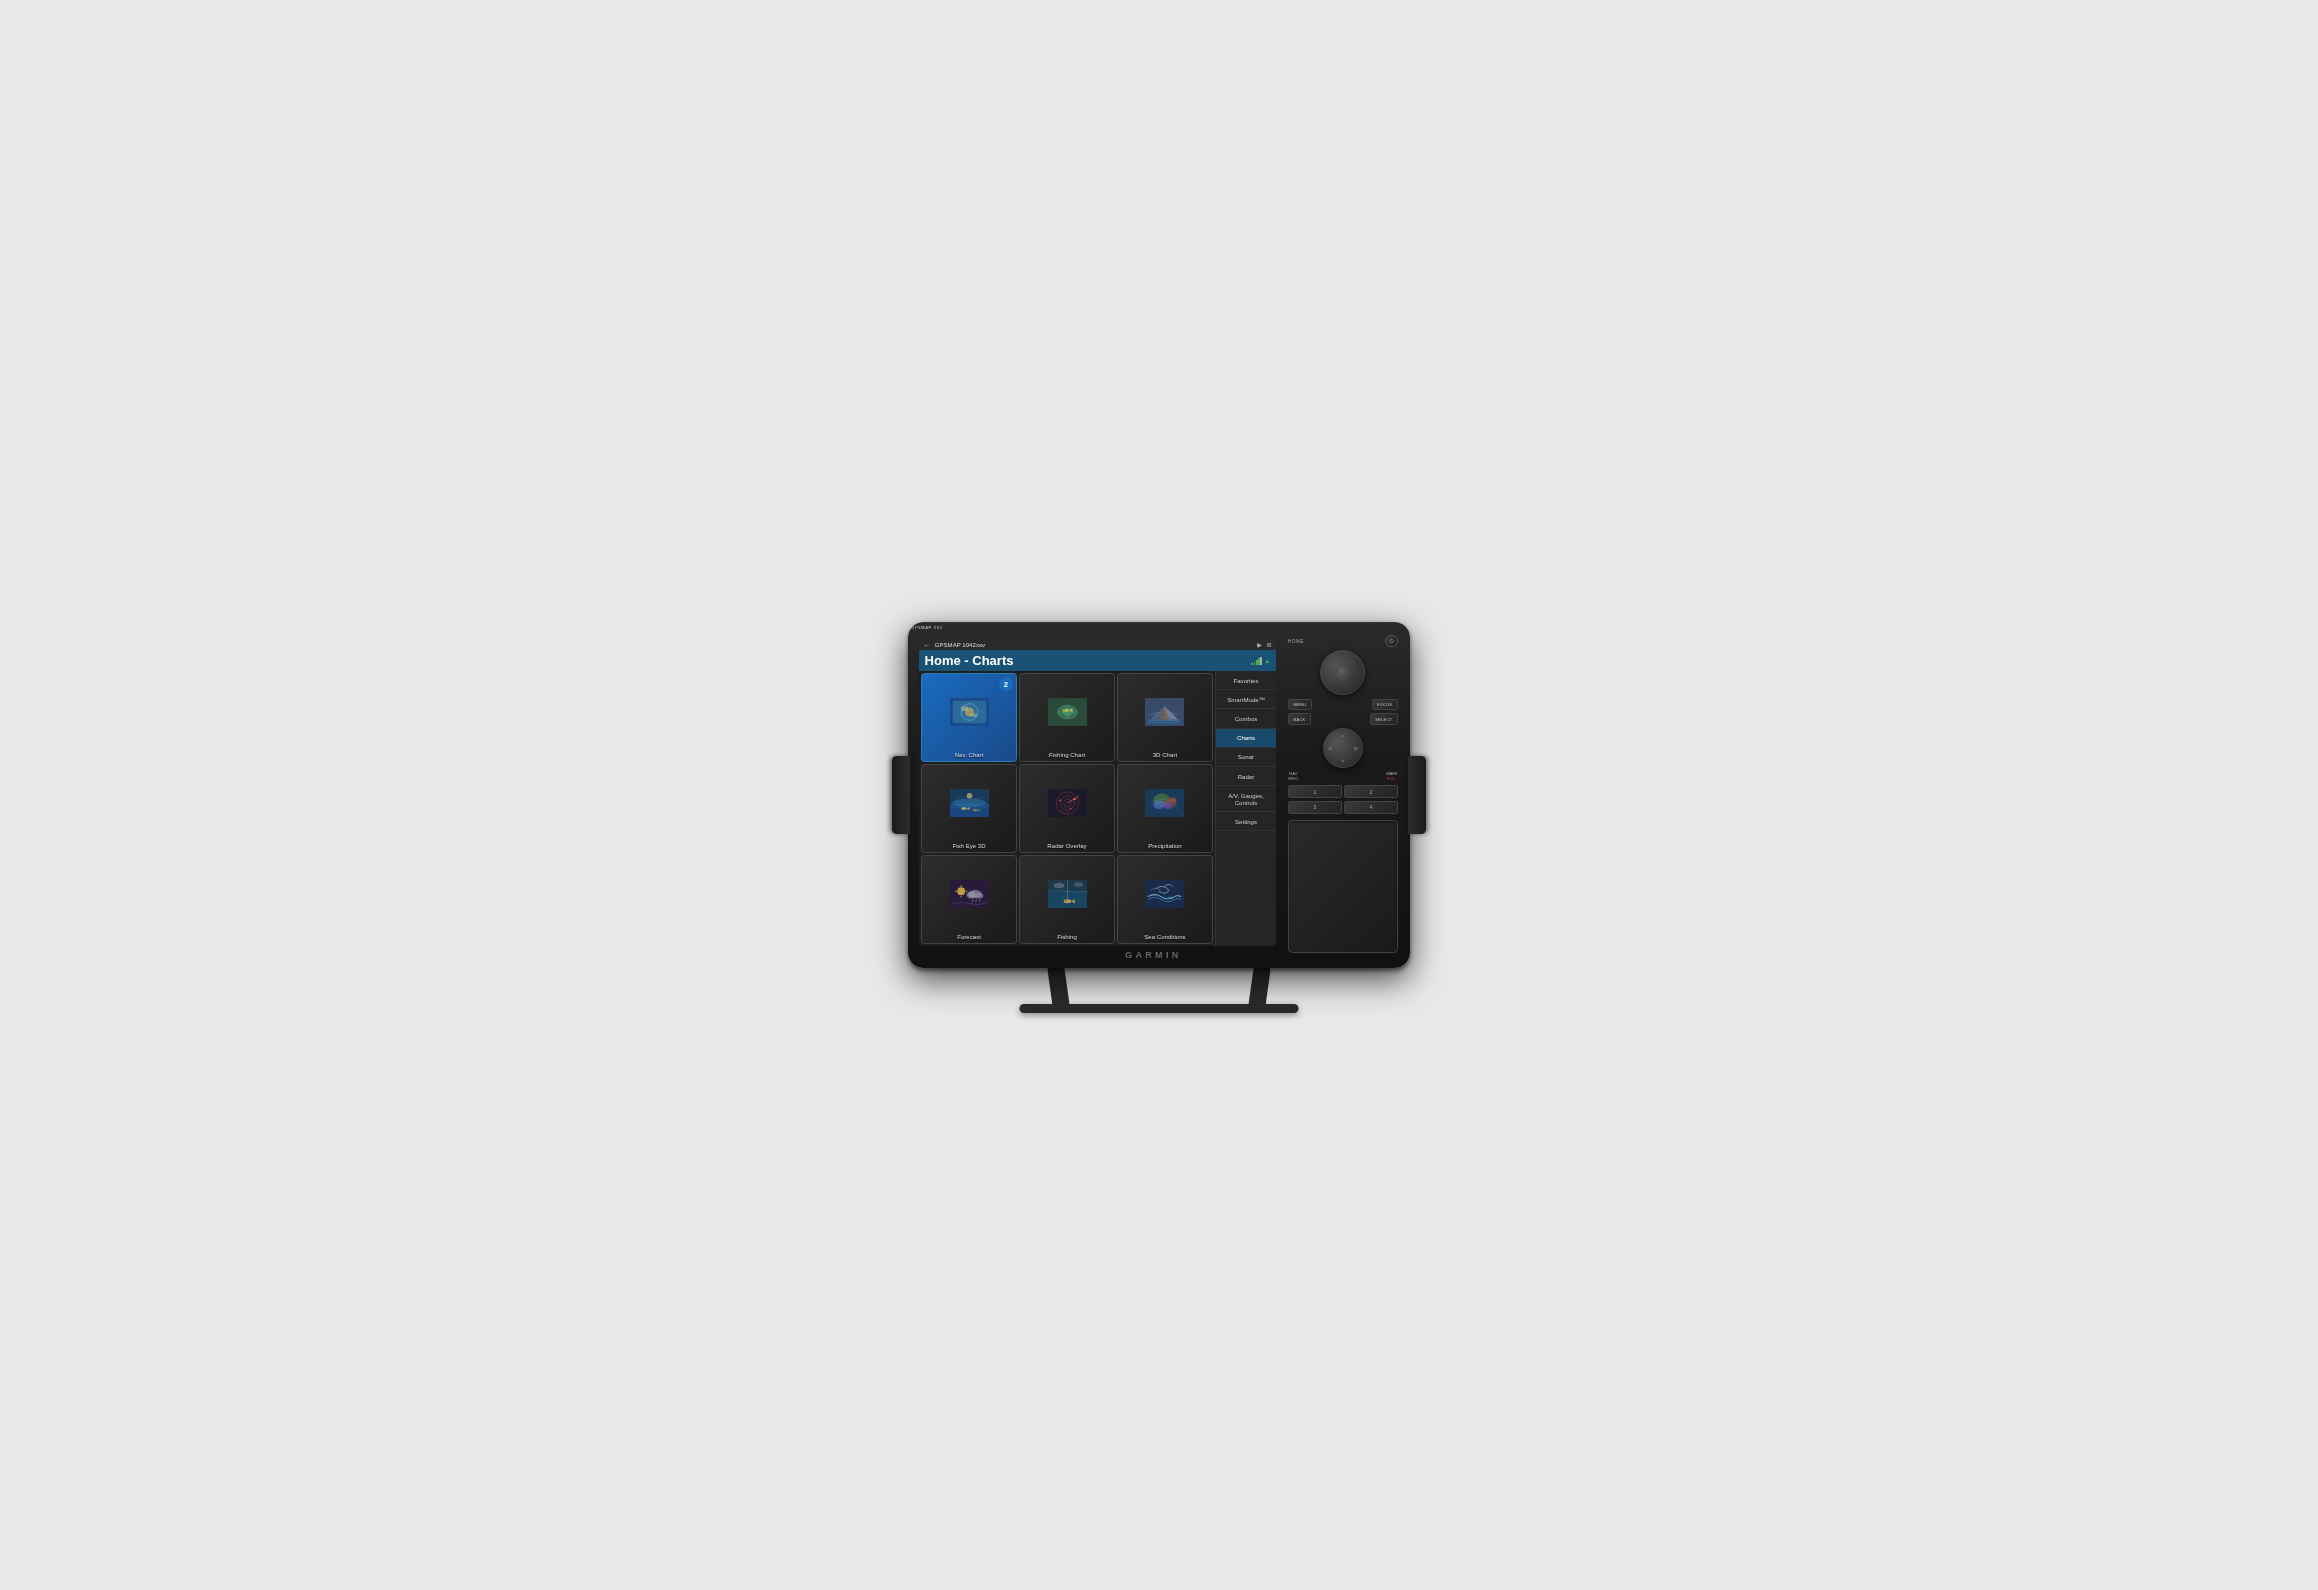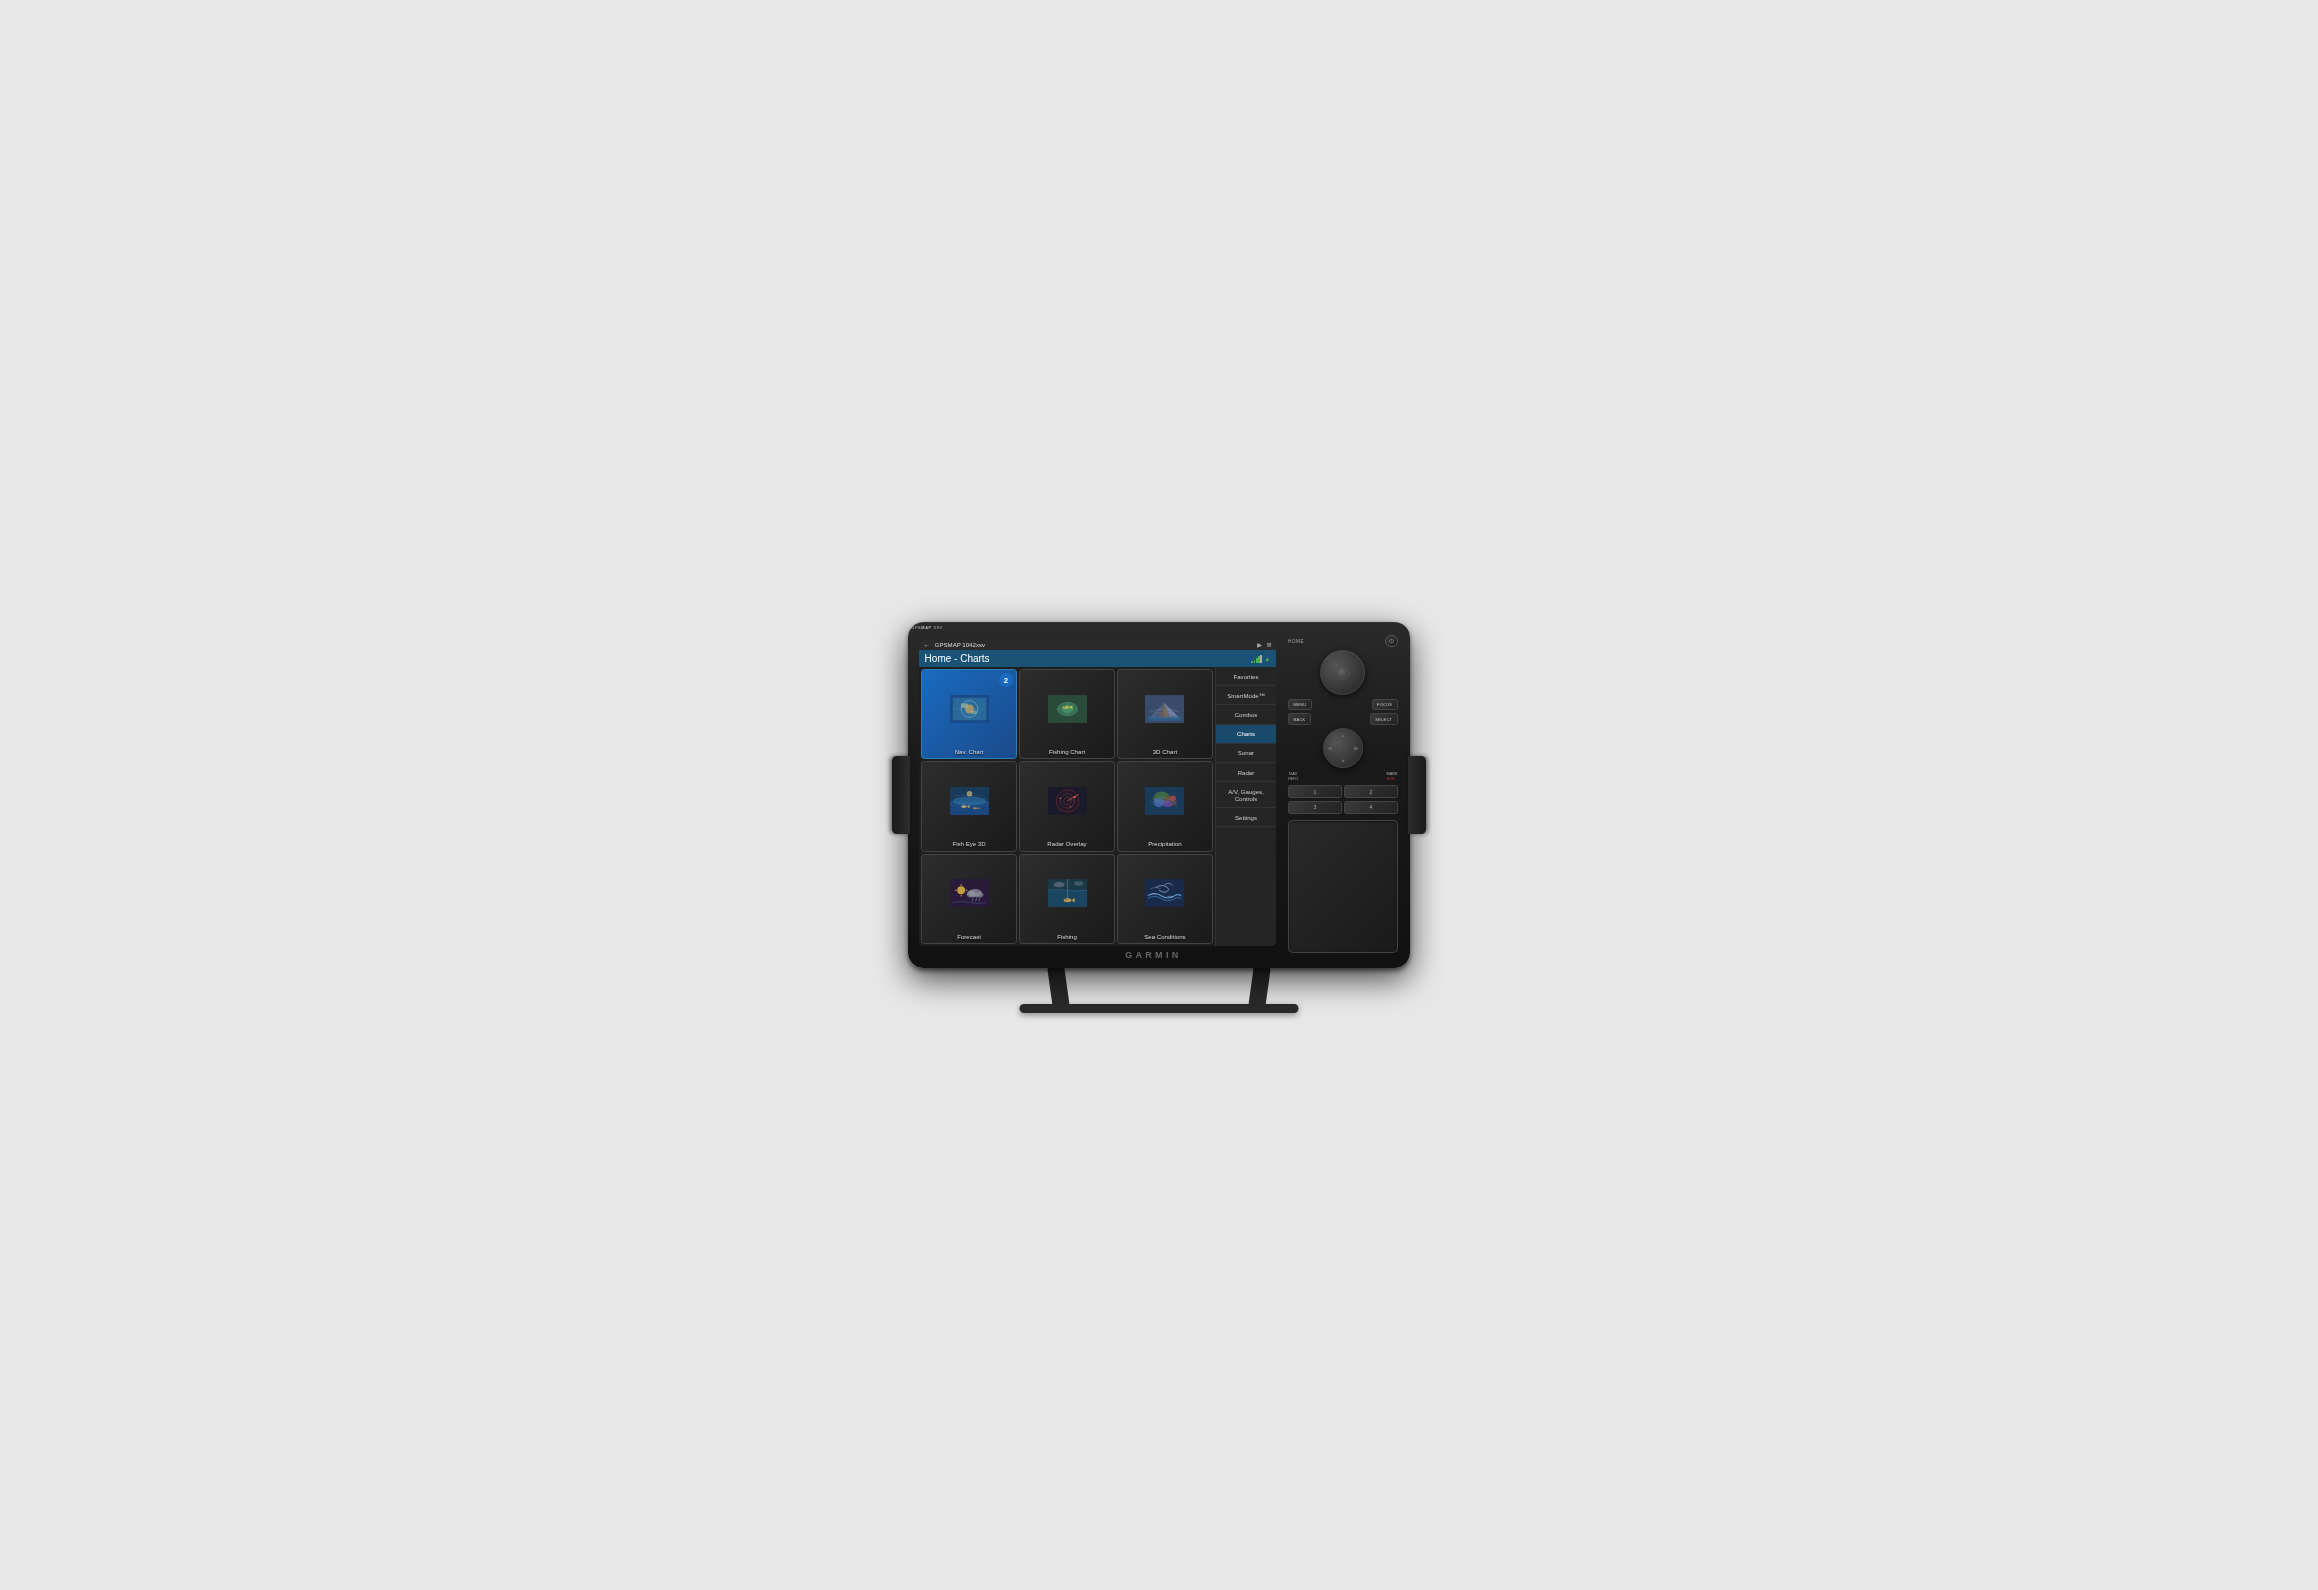--- a/index.html
+++ b/index.html
@@ -324,22 +324,22 @@
     .breadcrumb-bar {
       background: #1a5276;
       padding: 2.8px 5.6px;
       display: flex;
       align-items: center;
       justify-content: space-between;
     }
 
     .breadcrumb-text {
       color: white;
-      font-size: 10px;
-      font-weight: normal;
+      font-size: 13px;
+      font-weight: bold;
     }
 
     .signal-icons {
       display: flex;
       align-items: center;
       gap: 2.2px;
     }
 
     .signal-bar {
       display: flex;

